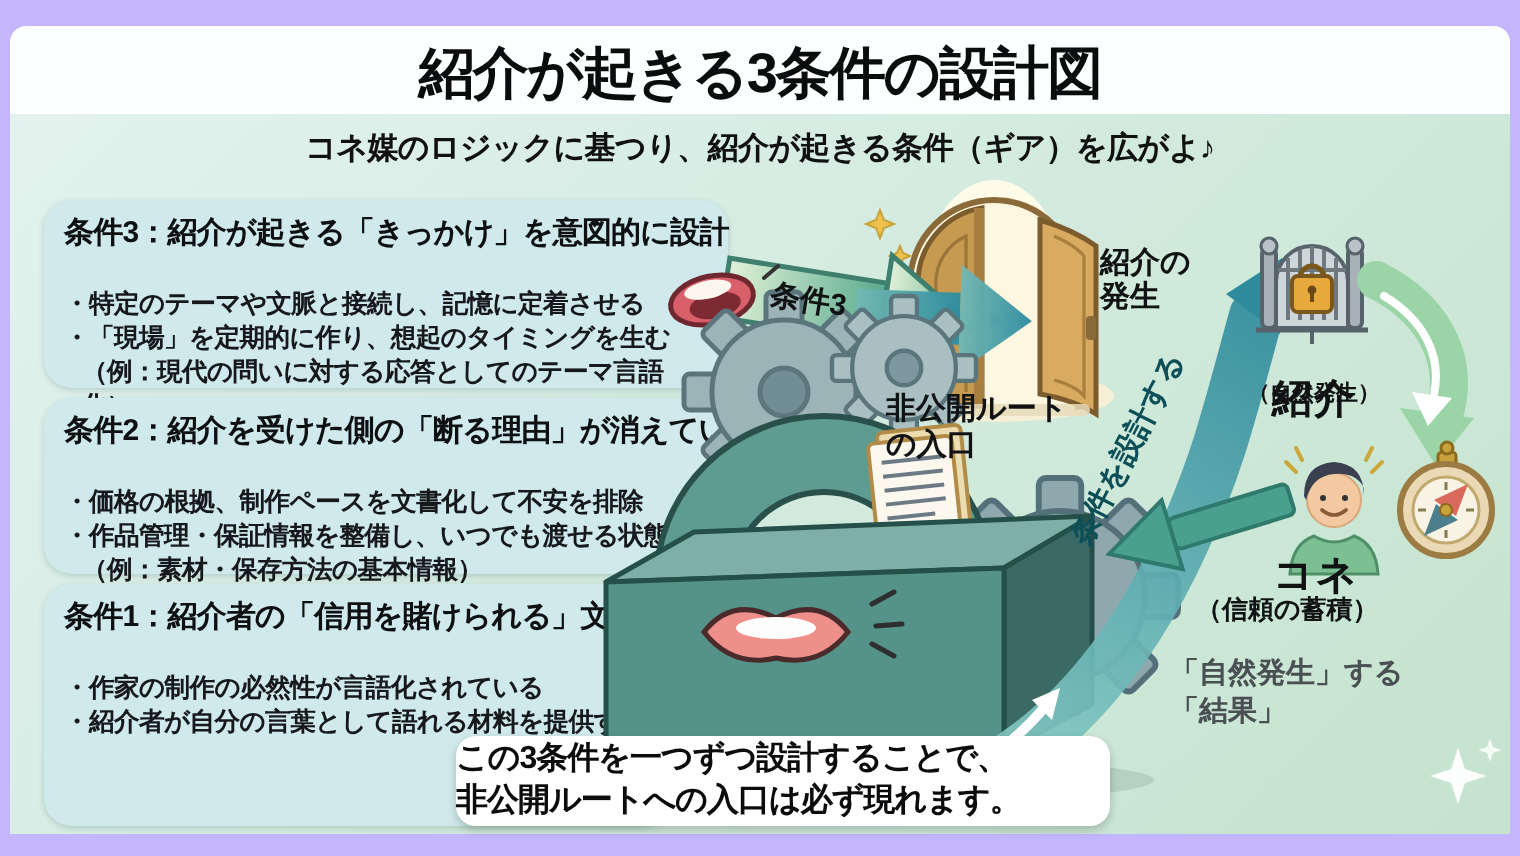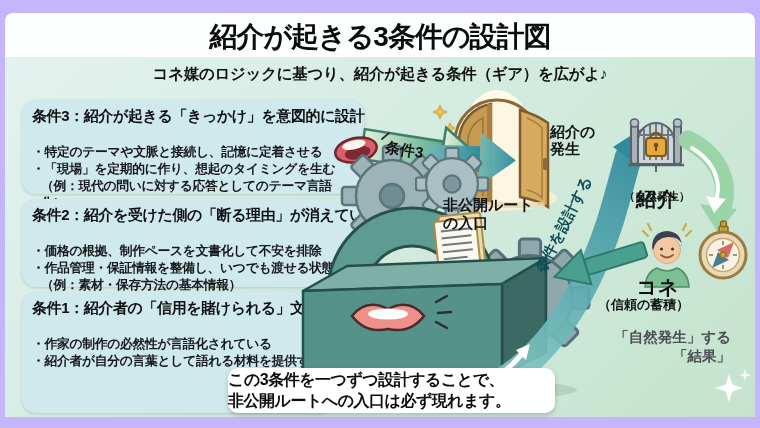--- a/index.html
+++ b/index.html
@@ -251,21 +251,21 @@
   </div>
 
   <div class="lbl" style="left:488px;top:215px;width:152px;text-align:center;font-size:15px;color:#0d4f58;transform:rotate(-63deg);">条件を設計する</div>
 
   <div class="lbl" style="left:611px;top:166px;width:92px;text-align:center;font-size:20px;letter-spacing:1px;margin-top:20px;">紹介</div>
   <div class="lbl" style="left:599px;top:189px;width:116px;text-align:center;font-size:11px;">（自然発生）</div>
 
   <div class="lbl" style="left:612px;top:274px;width:92px;text-align:center;font-size:20px;letter-spacing:1px;">コネ</div>
   <div class="lbl" style="left:598px;top:296px;width:120px;text-align:left;font-size:13px;">（信頼の蓄積）</div>
 
-  <div class="lbl gray-cap" style="left:585px;top:328px;width:146px;text-align:right;font-size:14.5px;line-height:1.3;">
+  <div class="lbl gray-cap" style="left:585px;top:328px;width:146px;text-align:left;font-size:14.5px;line-height:1.3;">
     <div>「自然発生」する</div>
     <div>「結果」</div>
   </div>
 
   <div class="footer-banner">
     <div class="footer-line">この3条件を一つずつ設計することで、</div>
     <div class="footer-line">非公開ルートへの入口は必ず現れます。</div>
   </div>
 </div>
 

